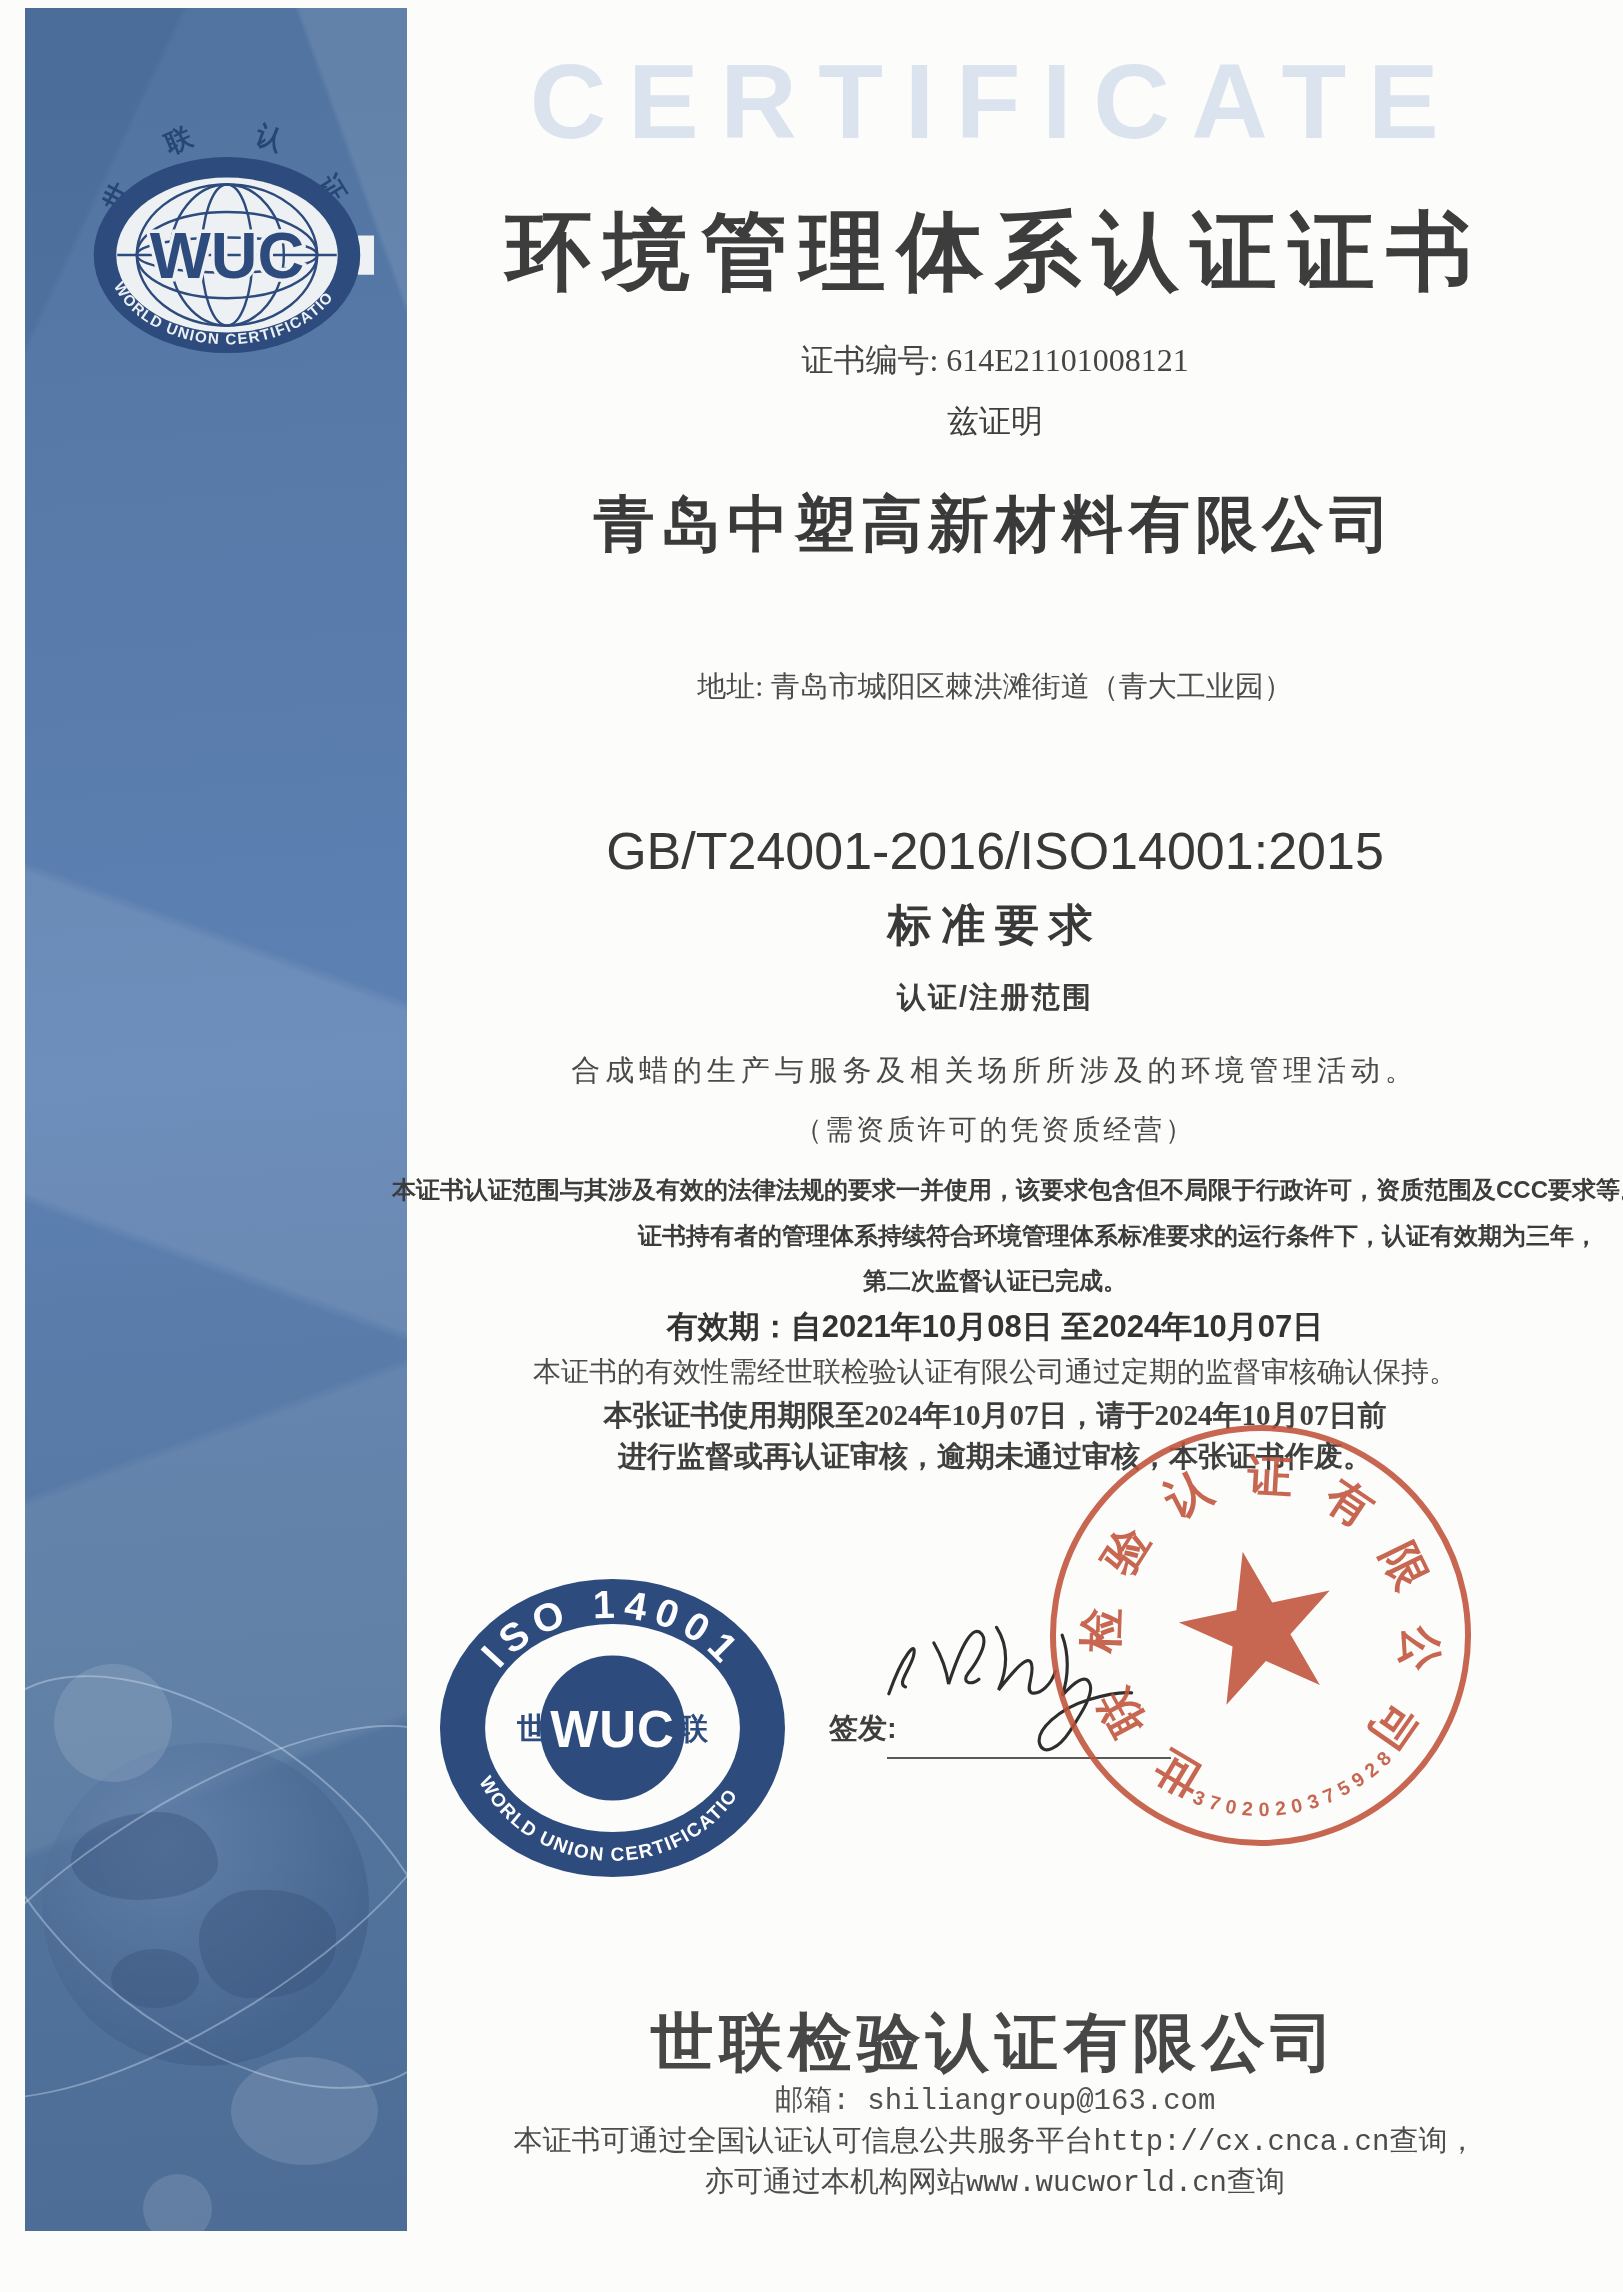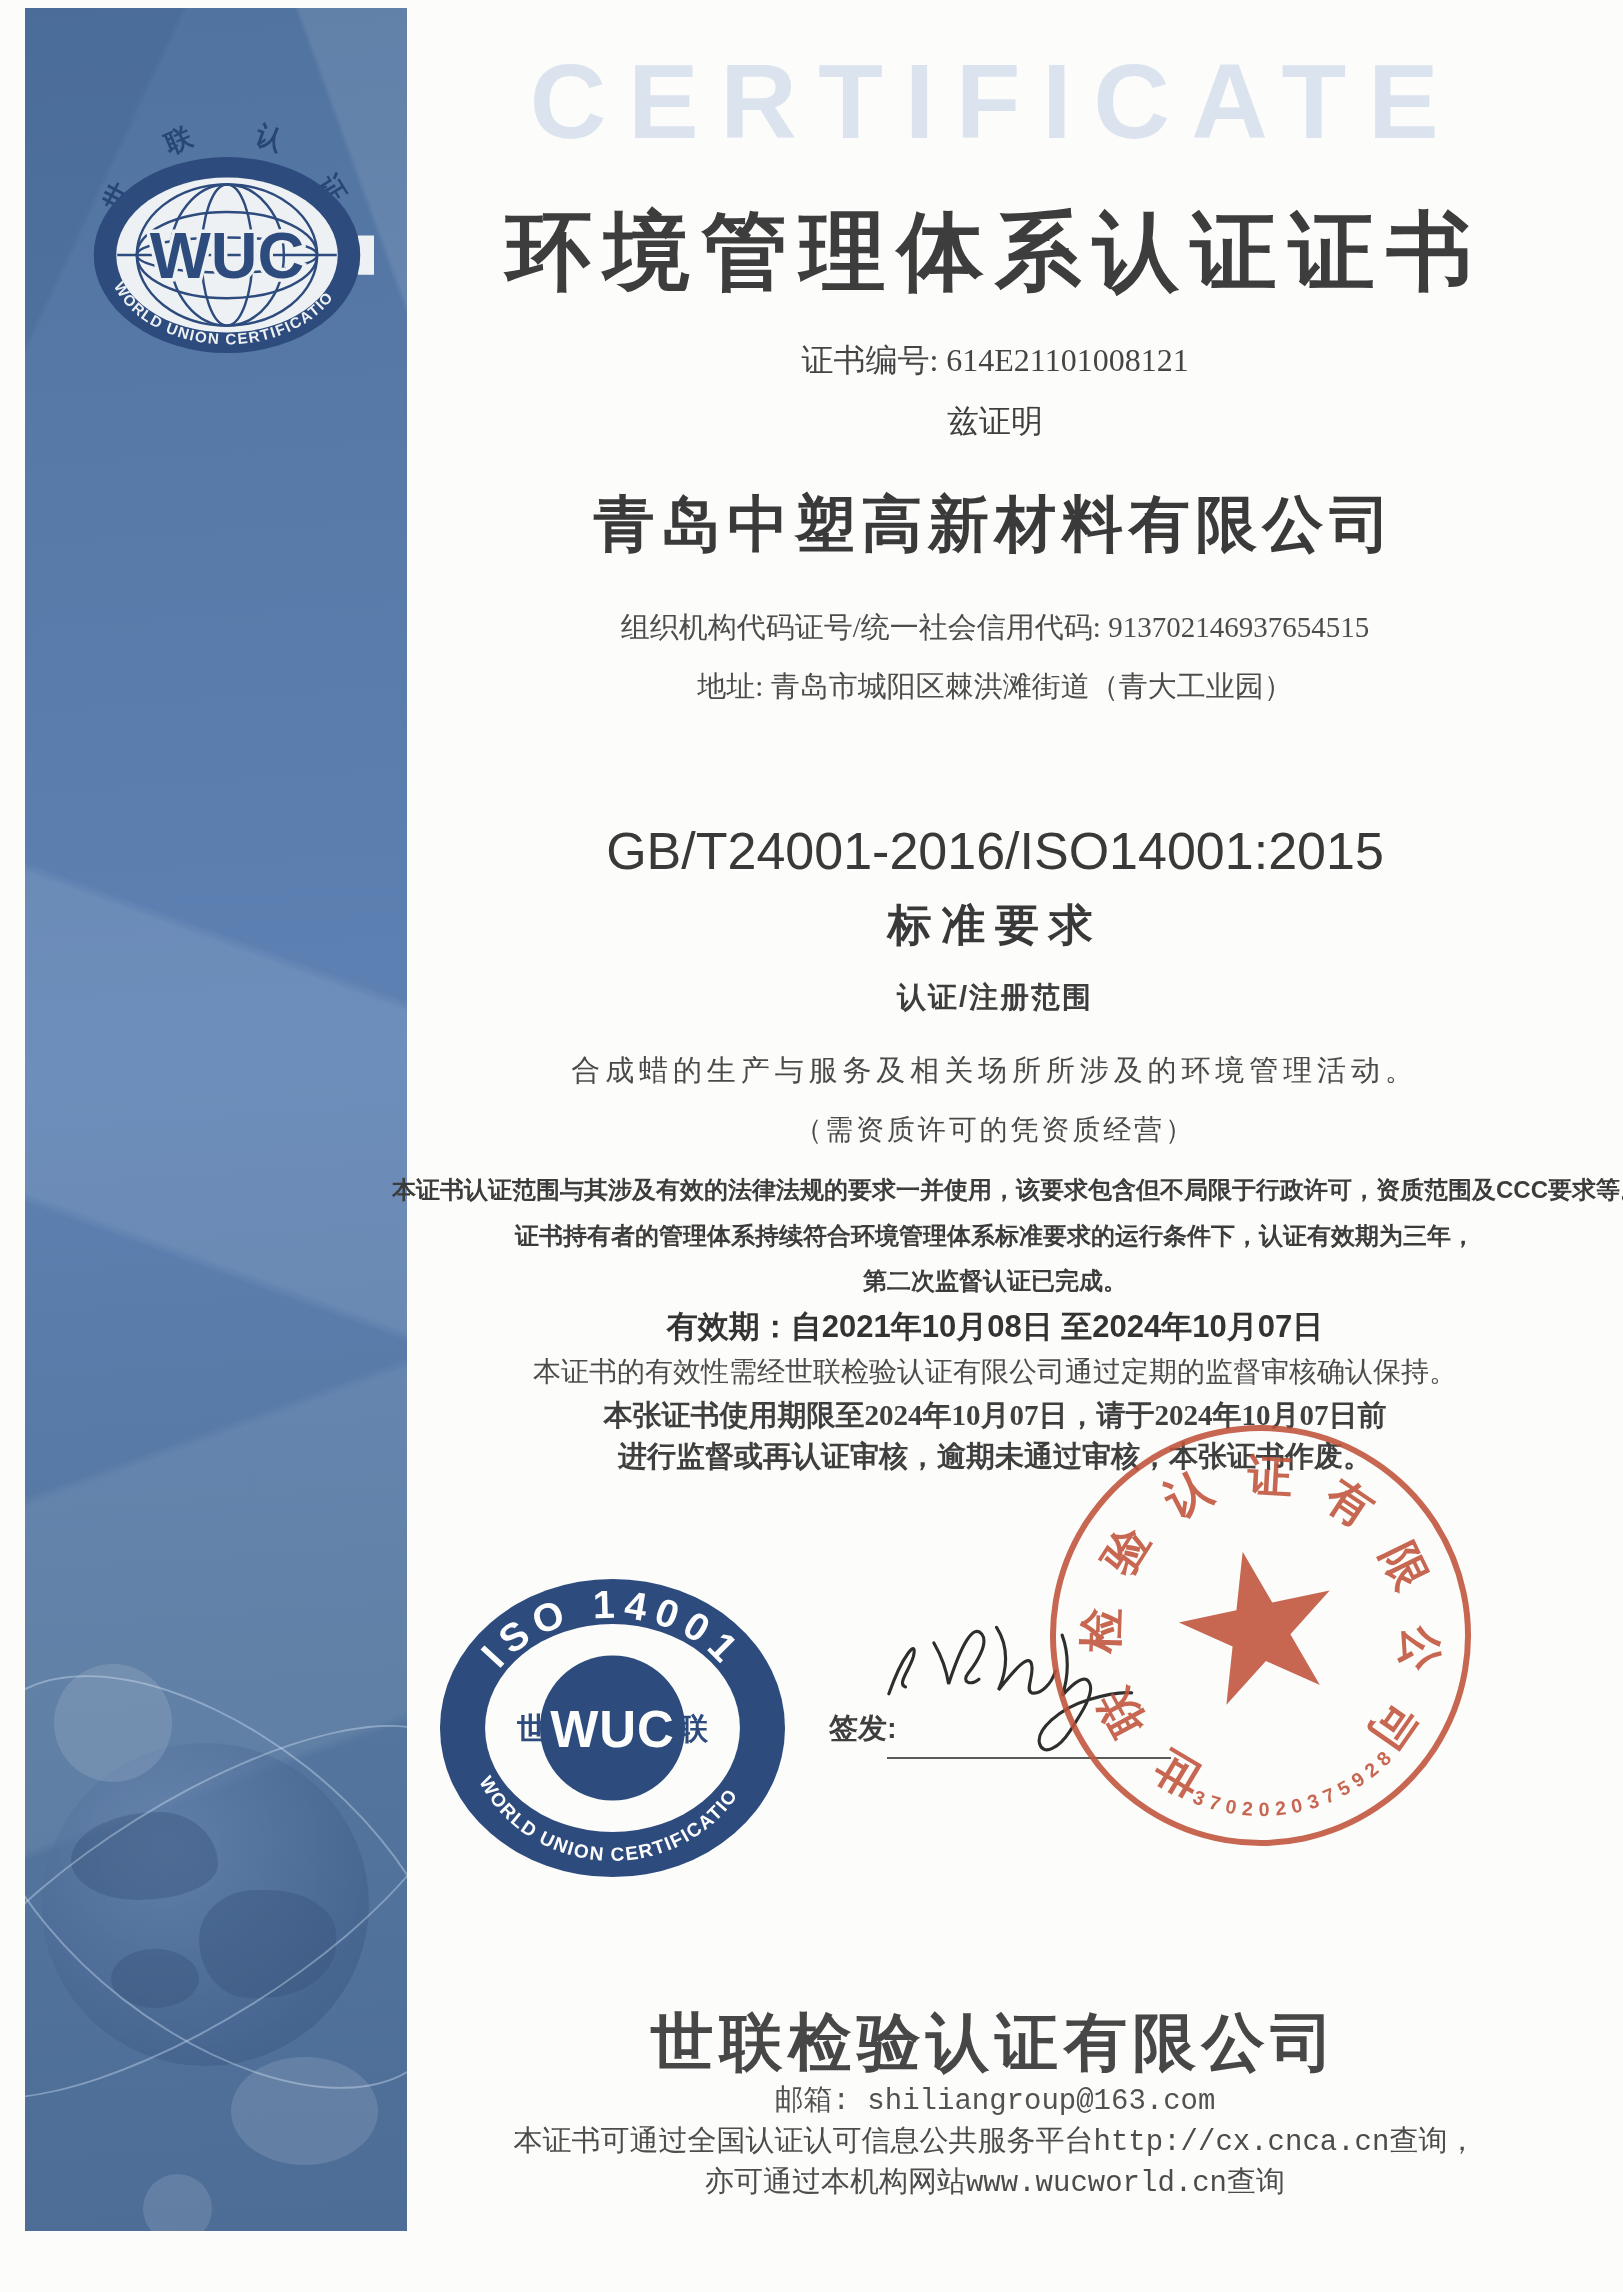--- a/index.html
+++ b/index.html
@@ -40,21 +40,21 @@
   .t-company{top:484px;font-size:61px;font-weight:bold;letter-spacing:5.9px;color:#3a3a3a;}
   .t-credit{top:608px;font-size:29px;color:#4d4d4d;}
   .t-address{top:667px;font-size:29px;color:#4d4d4d;}
   .t-reviewed{top:741px;font-size:42px;font-weight:bold;letter-spacing:2.9px;color:#3c3c3c;}
   .t-standard1{top:821px;font-size:52px;font-weight:normal;color:#393939;}
   .t-standard2{top:896px;font-size:44px;font-weight:bold;letter-spacing:9.8px;color:#393939;}
   .t-scopetitle{top:978px;font-size:29px;font-weight:bold;letter-spacing:2px;color:#3d3d3d;}
   .t-scope{top:1051px;font-size:29px;letter-spacing:4.9px;color:#4a4a4a;}
   .t-scopenote{top:1111px;font-size:28px;letter-spacing:2.9px;color:#4a4a4a;}
   .t-legal{font-size:24px;font-weight:bold;color:#3c3c3c;}
-  .t-legal1{top:1174px;} .t-legal2{top:1220px;} .t-legal3{top:1265px;}
+  .t-legal1{top:1174px;} .t-legal2{top:1220px;text-align:right;} .t-legal3{top:1265px;}
   .t-validity{top:1306px;font-size:31px;font-weight:bold;color:#333333;}
   .t-maintain{top:1353px;font-size:28px;color:#4c4c4c;}
   .t-deadline{font-size:29px;font-weight:600;color:#3f3f3f;}
   .t-deadline1{top:1396px;} .t-deadline2{top:1437px;}
   .t-issuer{top:2000px;font-size:63px;font-weight:bold;letter-spacing:5.9px;color:#474747;}
   .t-email{top:2080px;font-size:29px;color:#525252;}
   .t-query1{top:2121px;font-size:29px;color:#4c4c4c;}
   .t-query2{top:2162px;font-size:29px;color:#4c4c4c;}
   
   .sidebar-logo{position:absolute;left:55px;top:92px;}
@@ -121,21 +121,20 @@
     </svg>
   </aside>
 
   <div class="watermark">CERTIFICATE</div>
 
   <div class="cl t-title">环境管理体系认证证书</div>
   <div class="cl t-certno serif">证书编号: 614E21101008121</div>
 
   <div class="cl t-hereby serif">兹证明</div>
   <div class="cl t-company">青岛中塑高新材料有限公司</div>
-  <div class="cl t-credit serif">组织机构代码证号/统一社会信用代码: 913702146937654515</div>
   <div class="cl t-address serif">地址: 青岛市城阳区棘洪滩街道（青大工业园）</div>
   <div class="cl t-standard1">GB/T24001-2016/ISO14001:2015</div>
   <div class="cl t-standard2">标准要求</div>
   <div class="cl t-scopetitle">认证/注册范围</div>
   <div class="cl t-scope serif">合成蜡的生产与服务及相关场所所涉及的环境管理活动。</div>
   <div class="cl t-scopenote serif">（需资质许可的凭资质经营）</div>
   <div class="cl t-legal t-legal1">本证书认证范围与其涉及有效的法律法规的要求一并使用，该要求包含但不局限于行政许可，资质范围及CCC要求等。</div>
   <div class="cl t-legal t-legal2">证书持有者的管理体系持续符合环境管理体系标准要求的运行条件下，认证有效期为三年，</div>
   <div class="cl t-legal t-legal3">第二次监督认证已完成。</div>
   <div class="cl t-validity">有效期：自2021年10月08日 至2024年10月07日</div>

